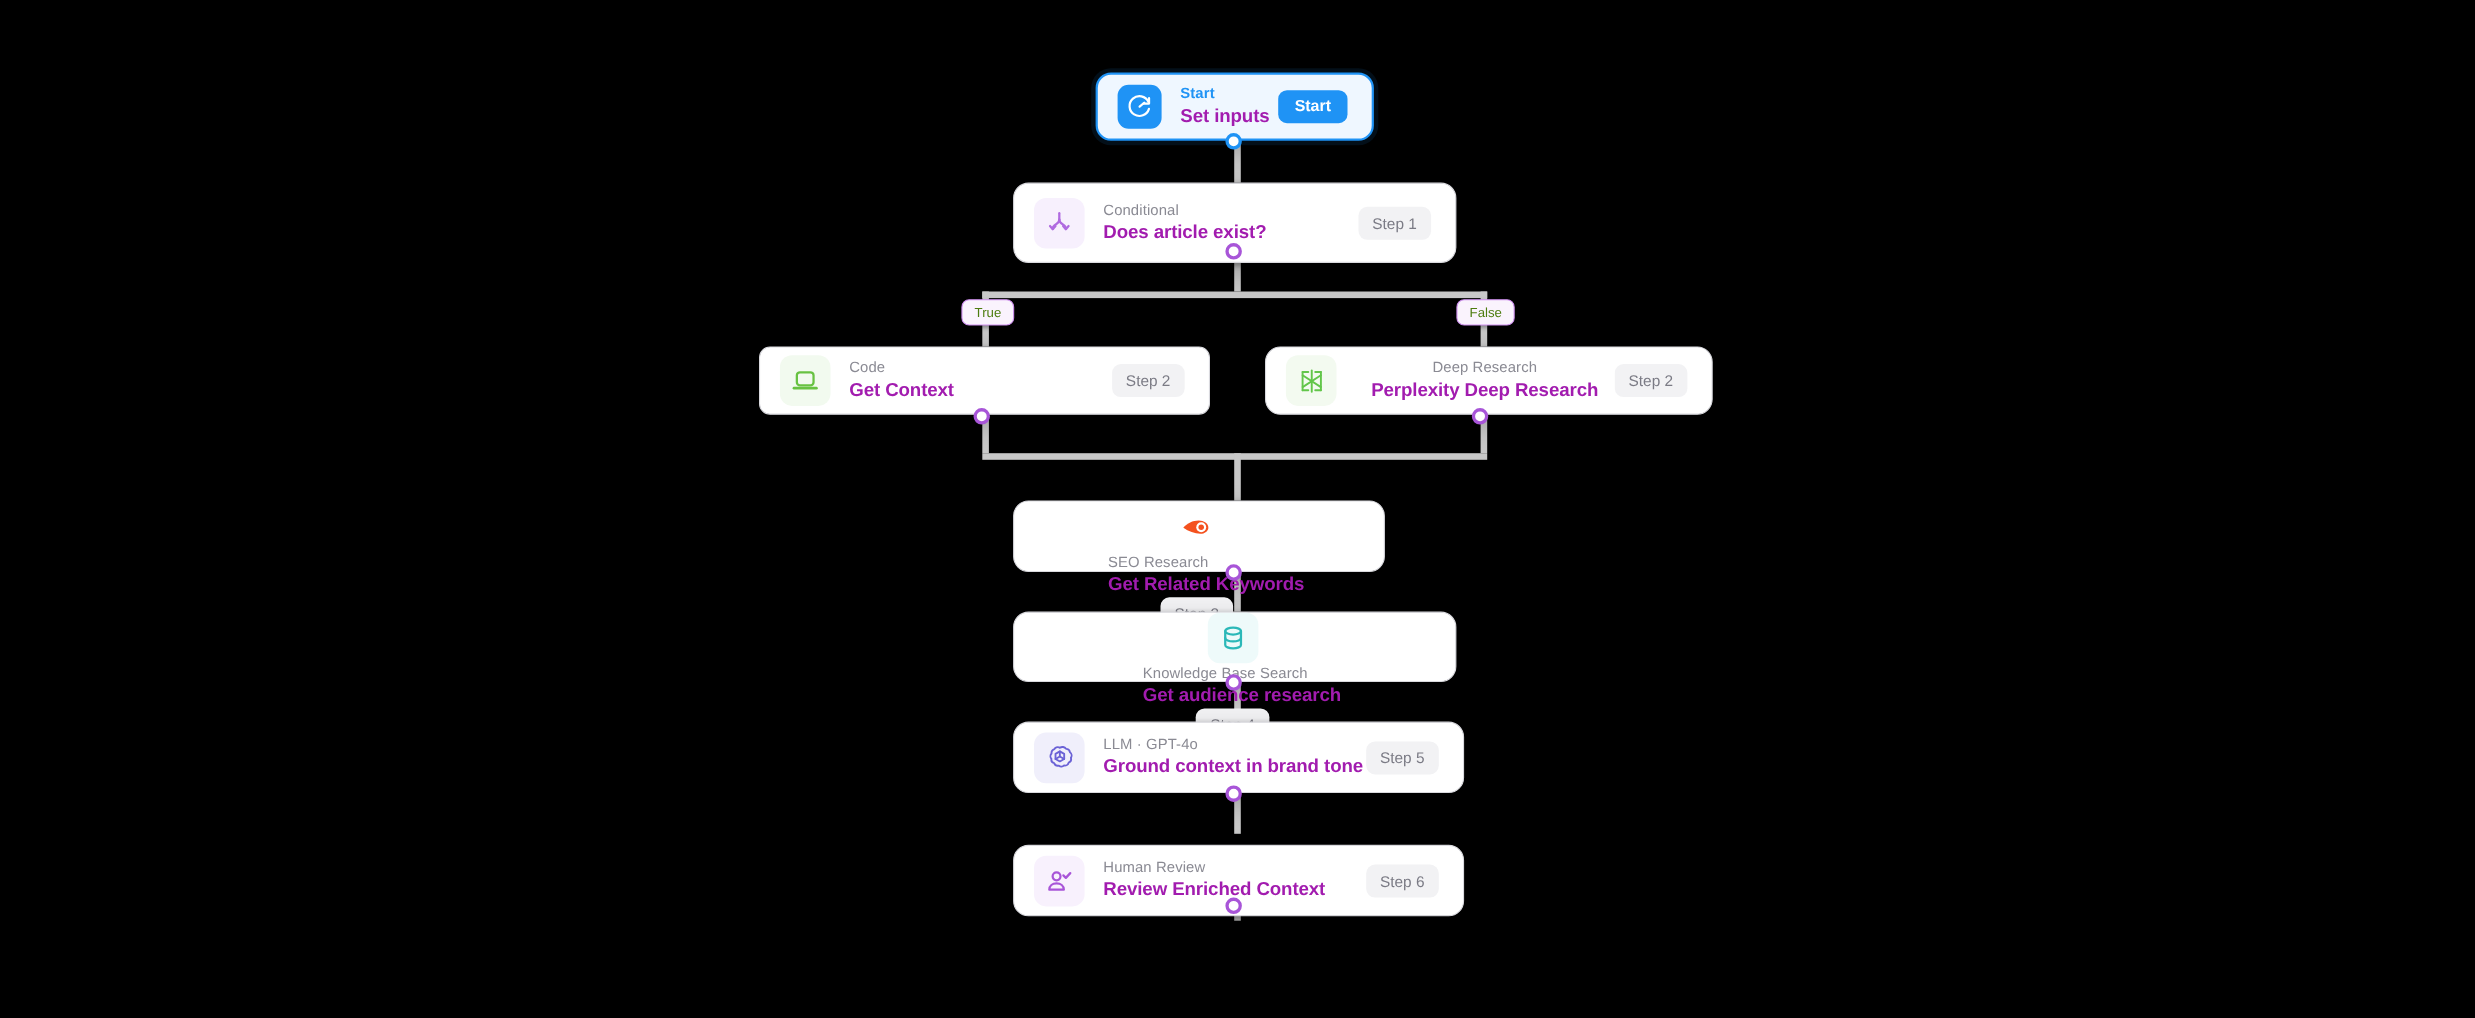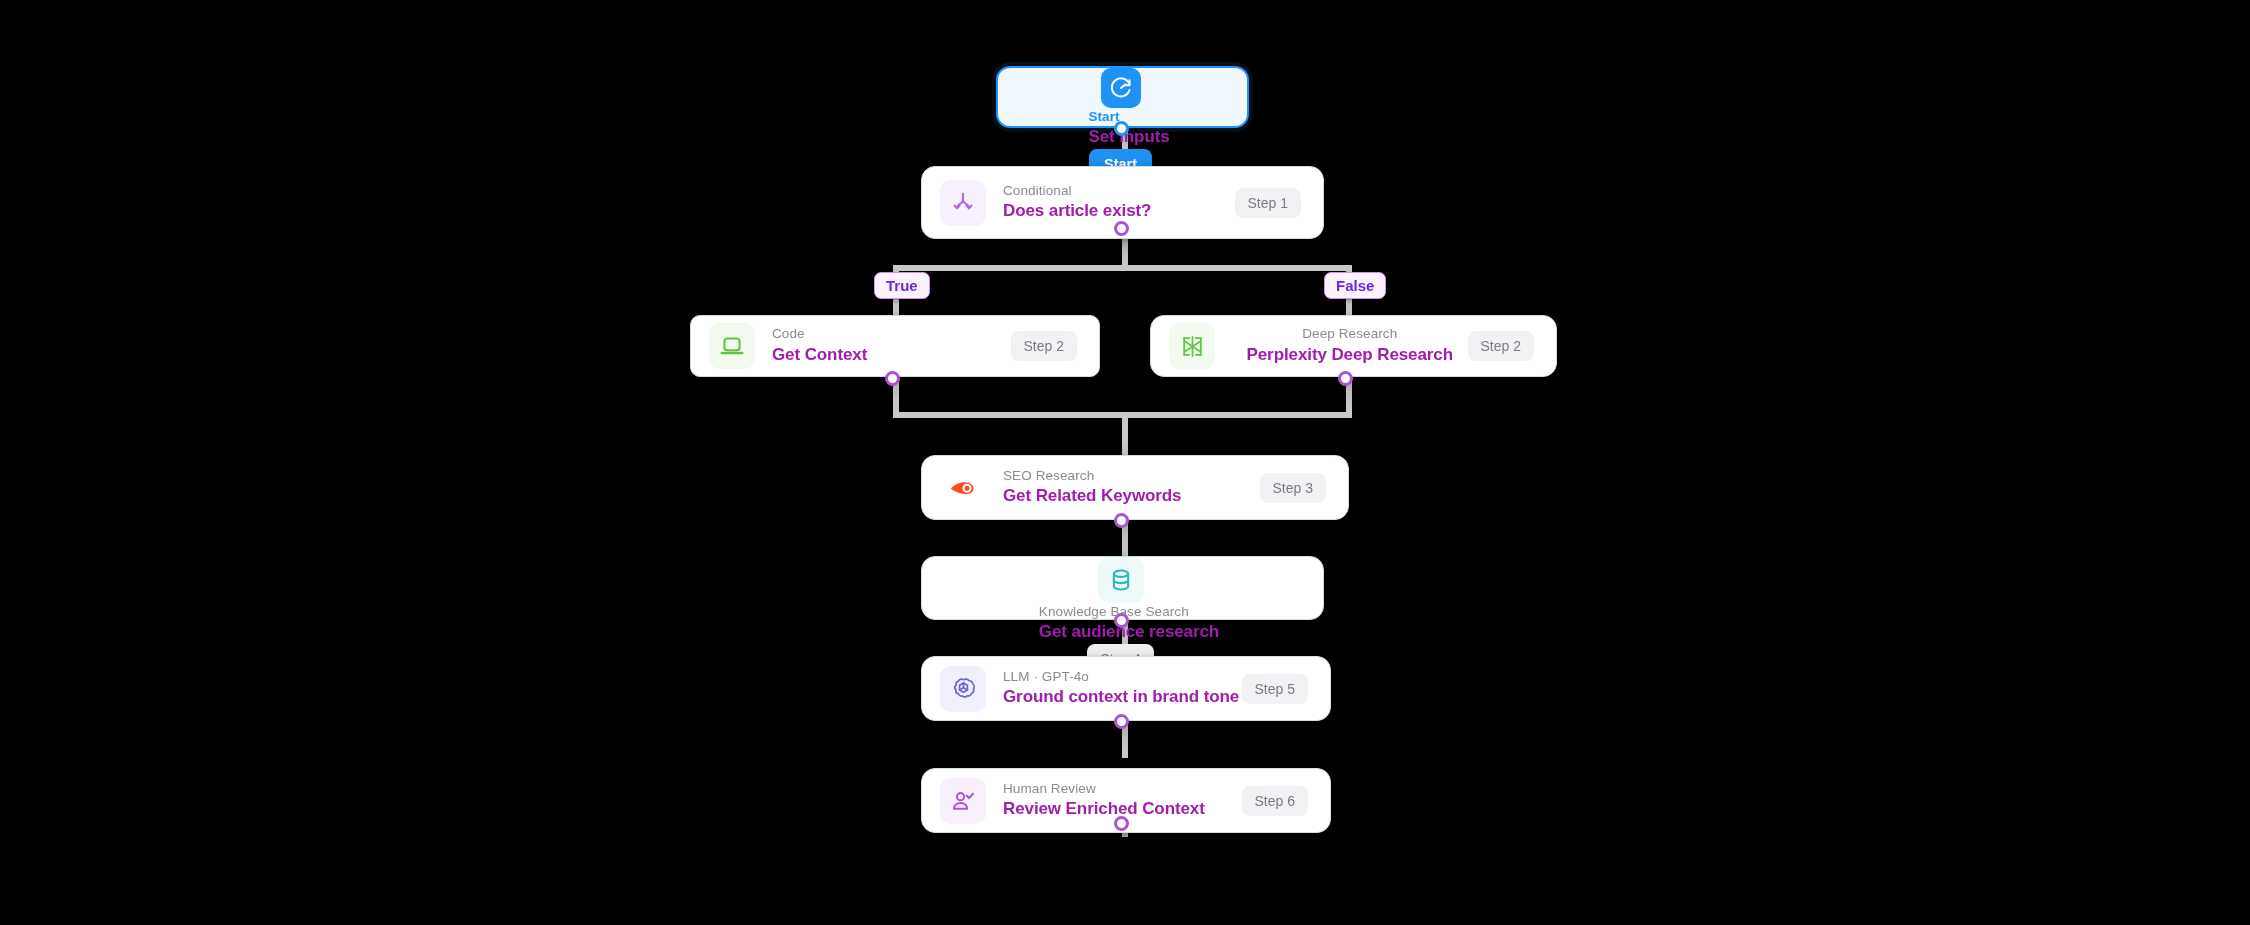--- a/index.html
+++ b/index.html
@@ -44,21 +44,20 @@
     align-items: center;
     padding: 0 22px 0 18px;
     box-shadow: 0 2px 5px rgba(0,0,0,0.30), 0 8px 22px rgba(0,0,0,0.22);
     z-index: 20;
   }
   .node-start {
     background: #eff7ff;
     border: 2.5px solid #1f93f5;
     box-shadow: 0 0 0 4px rgba(31,147,245,0.10),
                 0 2px 5px rgba(0,0,0,0.30), 0 8px 22px rgba(0,0,0,0.22);
-    flex-direction: column;
   }
 
   .icon-tile {
     width: 46px; height: 46px;
     border-radius: 11px;
     display: flex; align-items: center; justify-content: center;
     flex: 0 0 auto;
   }
   .icon-tile.bare { background: transparent !important; }
 
@@ -107,28 +106,27 @@
     cursor: pointer;
     white-space: nowrap;
     font-family: "Liberation Sans", sans-serif;
   }
 
   
   .branch-label {
     position: absolute;
     background: #faf3fd;
     border: 1.6px solid #cf8ff0;
-    color: #6d28d9;
-    font-size: 15px;
+    color: #4d7c0f;
+    font-size: 12px;
     padding: 4px 11px;
     border-radius: 7px;
     z-index: 45;
     white-space: nowrap;
     box-shadow: 0 2px 4px rgba(0,0,0,0.35);
-    font-weight: bold;
   }
 </style>
 </head>
 <body>
 
 <div id="canvas">
 
   <div class="edge edge-v" style="left:1122px; top:127px; height:39px;"></div>
 
   <div class="edge edge-v" style="left:1122px; top:228px; height:37px;"></div>
@@ -216,21 +214,21 @@
       </svg>
     </div>
     <div class="node-text">
       <div class="node-sub">Deep Research</div>
       <div class="node-title">Perplexity Deep Research</div>
     </div>
     <div class="step-badge">Step 2</div>
   </div>
   <div class="port" style="left:1338px; top:371px;"></div>
 
-  <div class="node" style="left:921px; top:455px; width:428px; height:65px;">
+  <div class="node" style="left:921px; top:455px; width:338px; height:65px;flex-direction:column;">
     <div class="icon-tile bare">
       <svg width="30" height="30" viewBox="0 0 24 24" fill="none">
         <path d="M2.2 12.6 C5 9.4 9 7.4 13.4 7.4 C17.2 7.4 20.4 9.6 20.4 12.4
                  C20.4 15.2 17.6 17 14.6 17 C10.4 17 6 15.2 2.2 12.6 Z" fill="#f4511e"></path>
         <circle cx="15.2" cy="12.2" r="3.6" fill="#ffffff"></circle>
         <circle cx="15.2" cy="12.2" r="2.0" fill="#f4511e"></circle>
       </svg>
     </div>
     <div class="node-text">
       <div class="node-sub">SEO Research</div>

